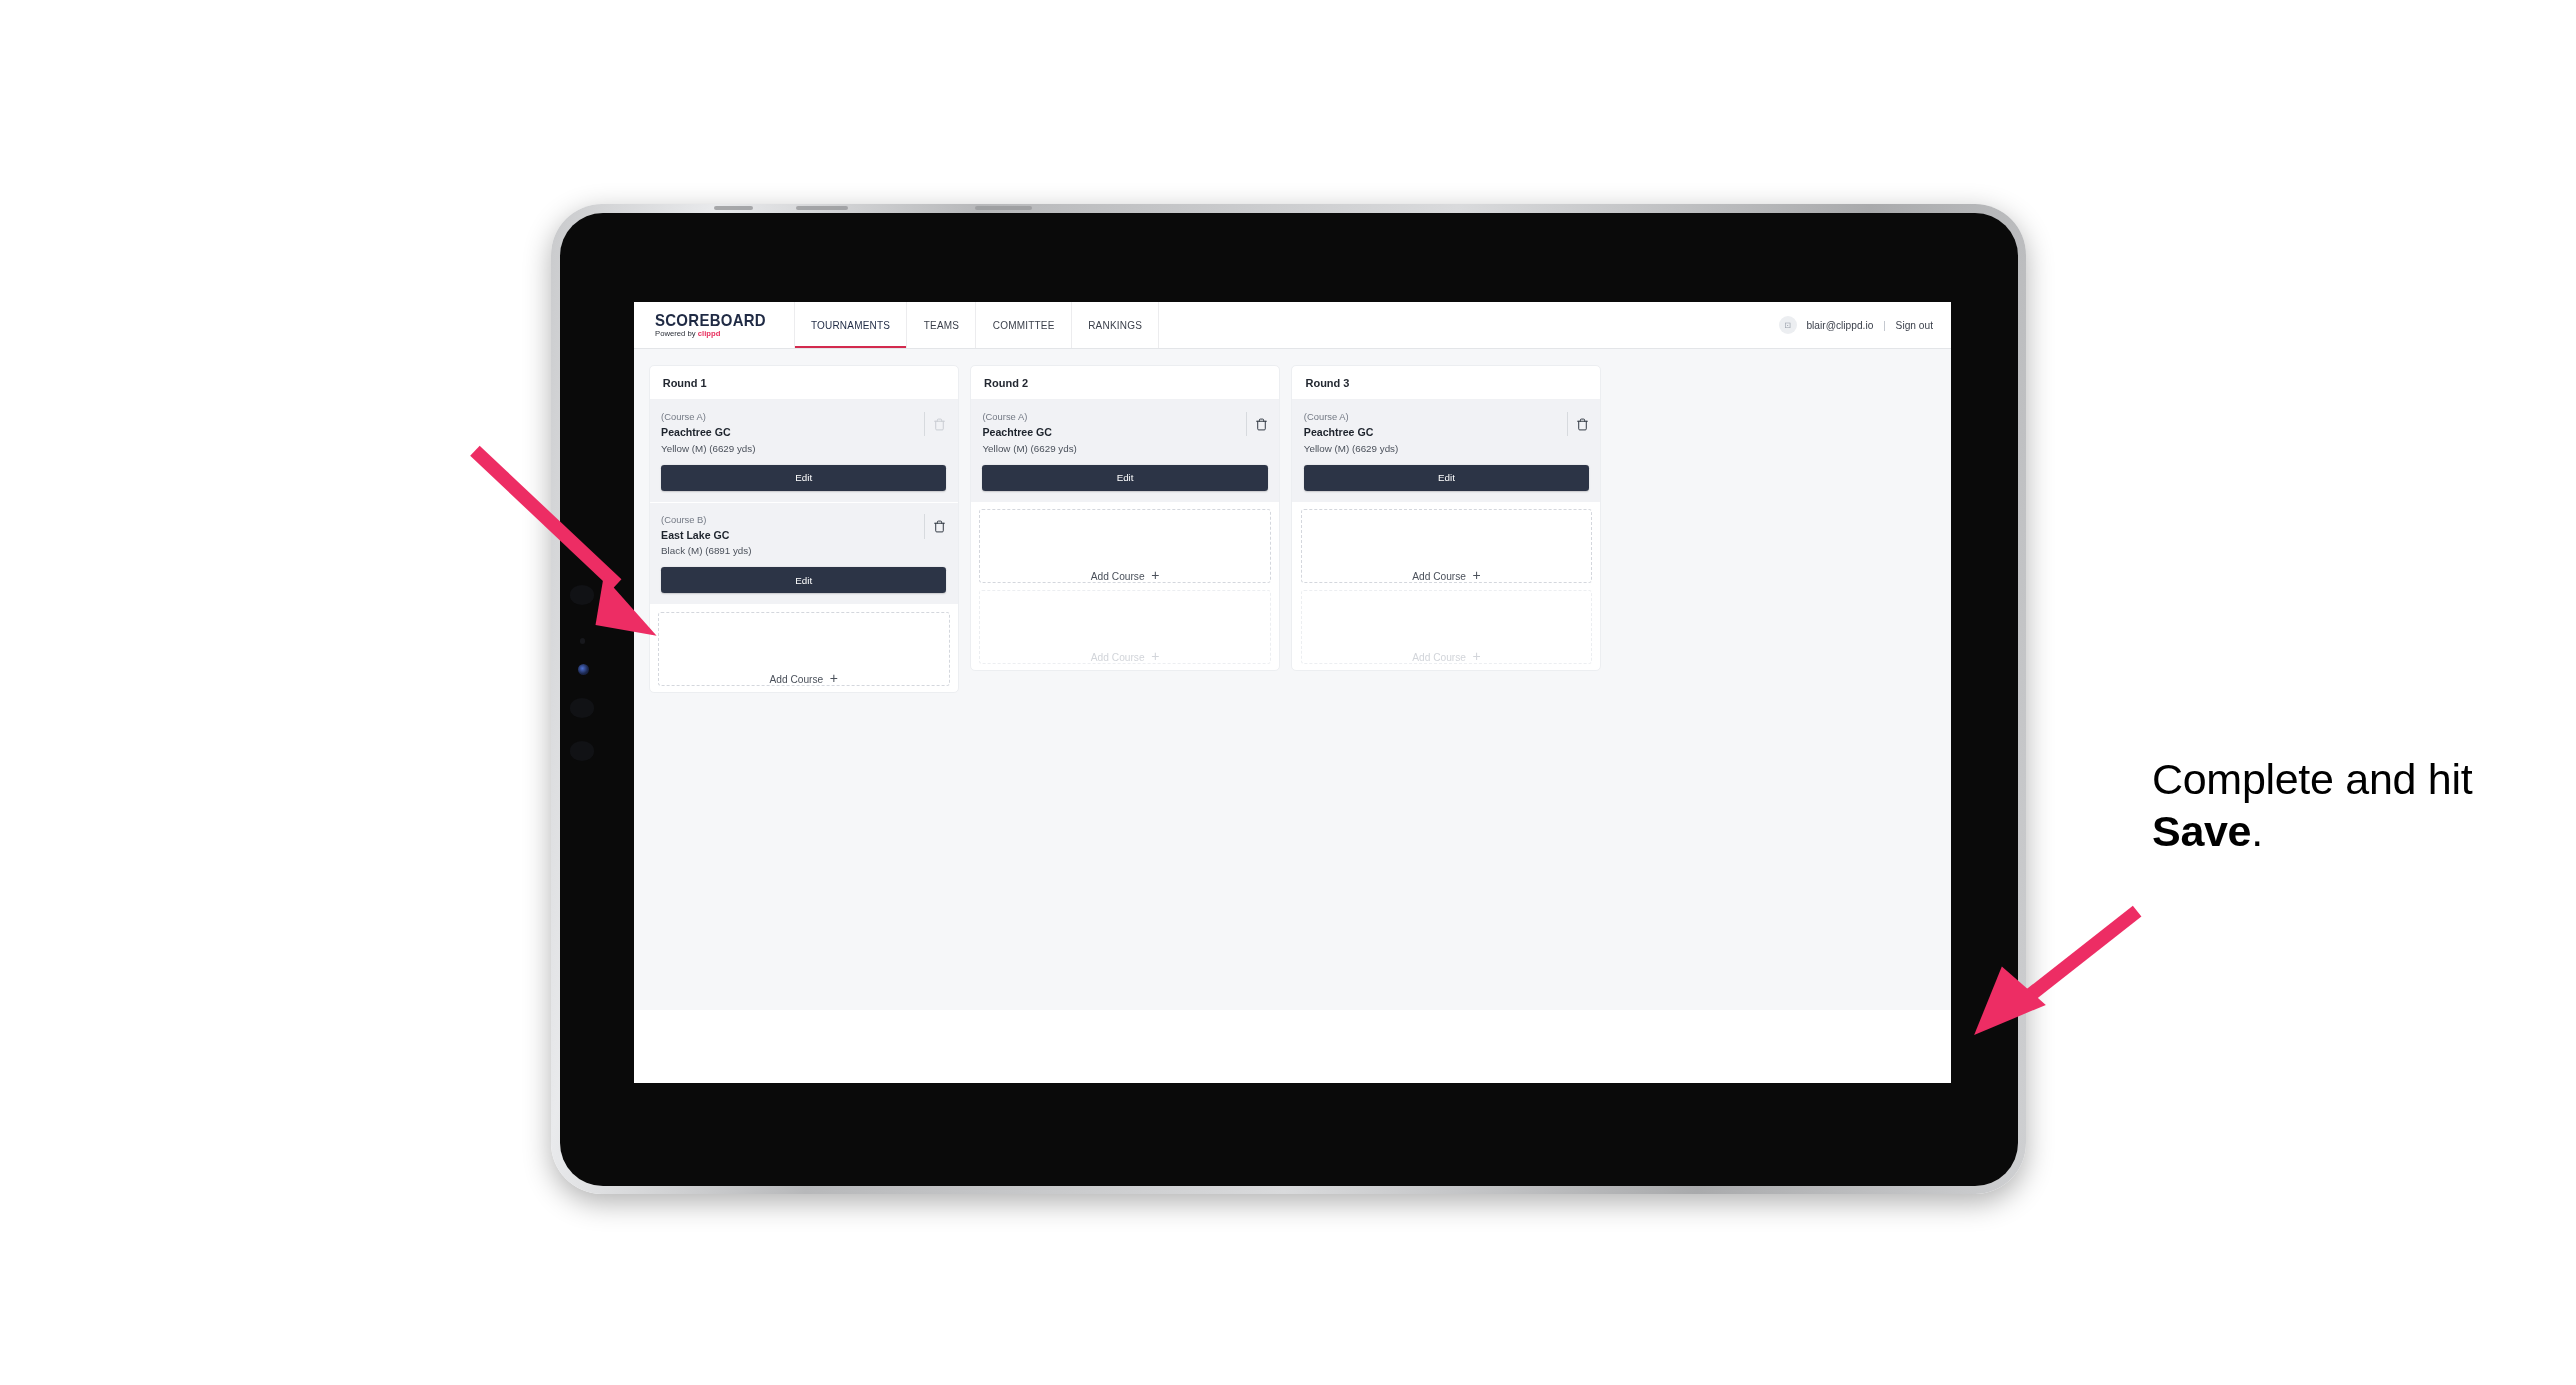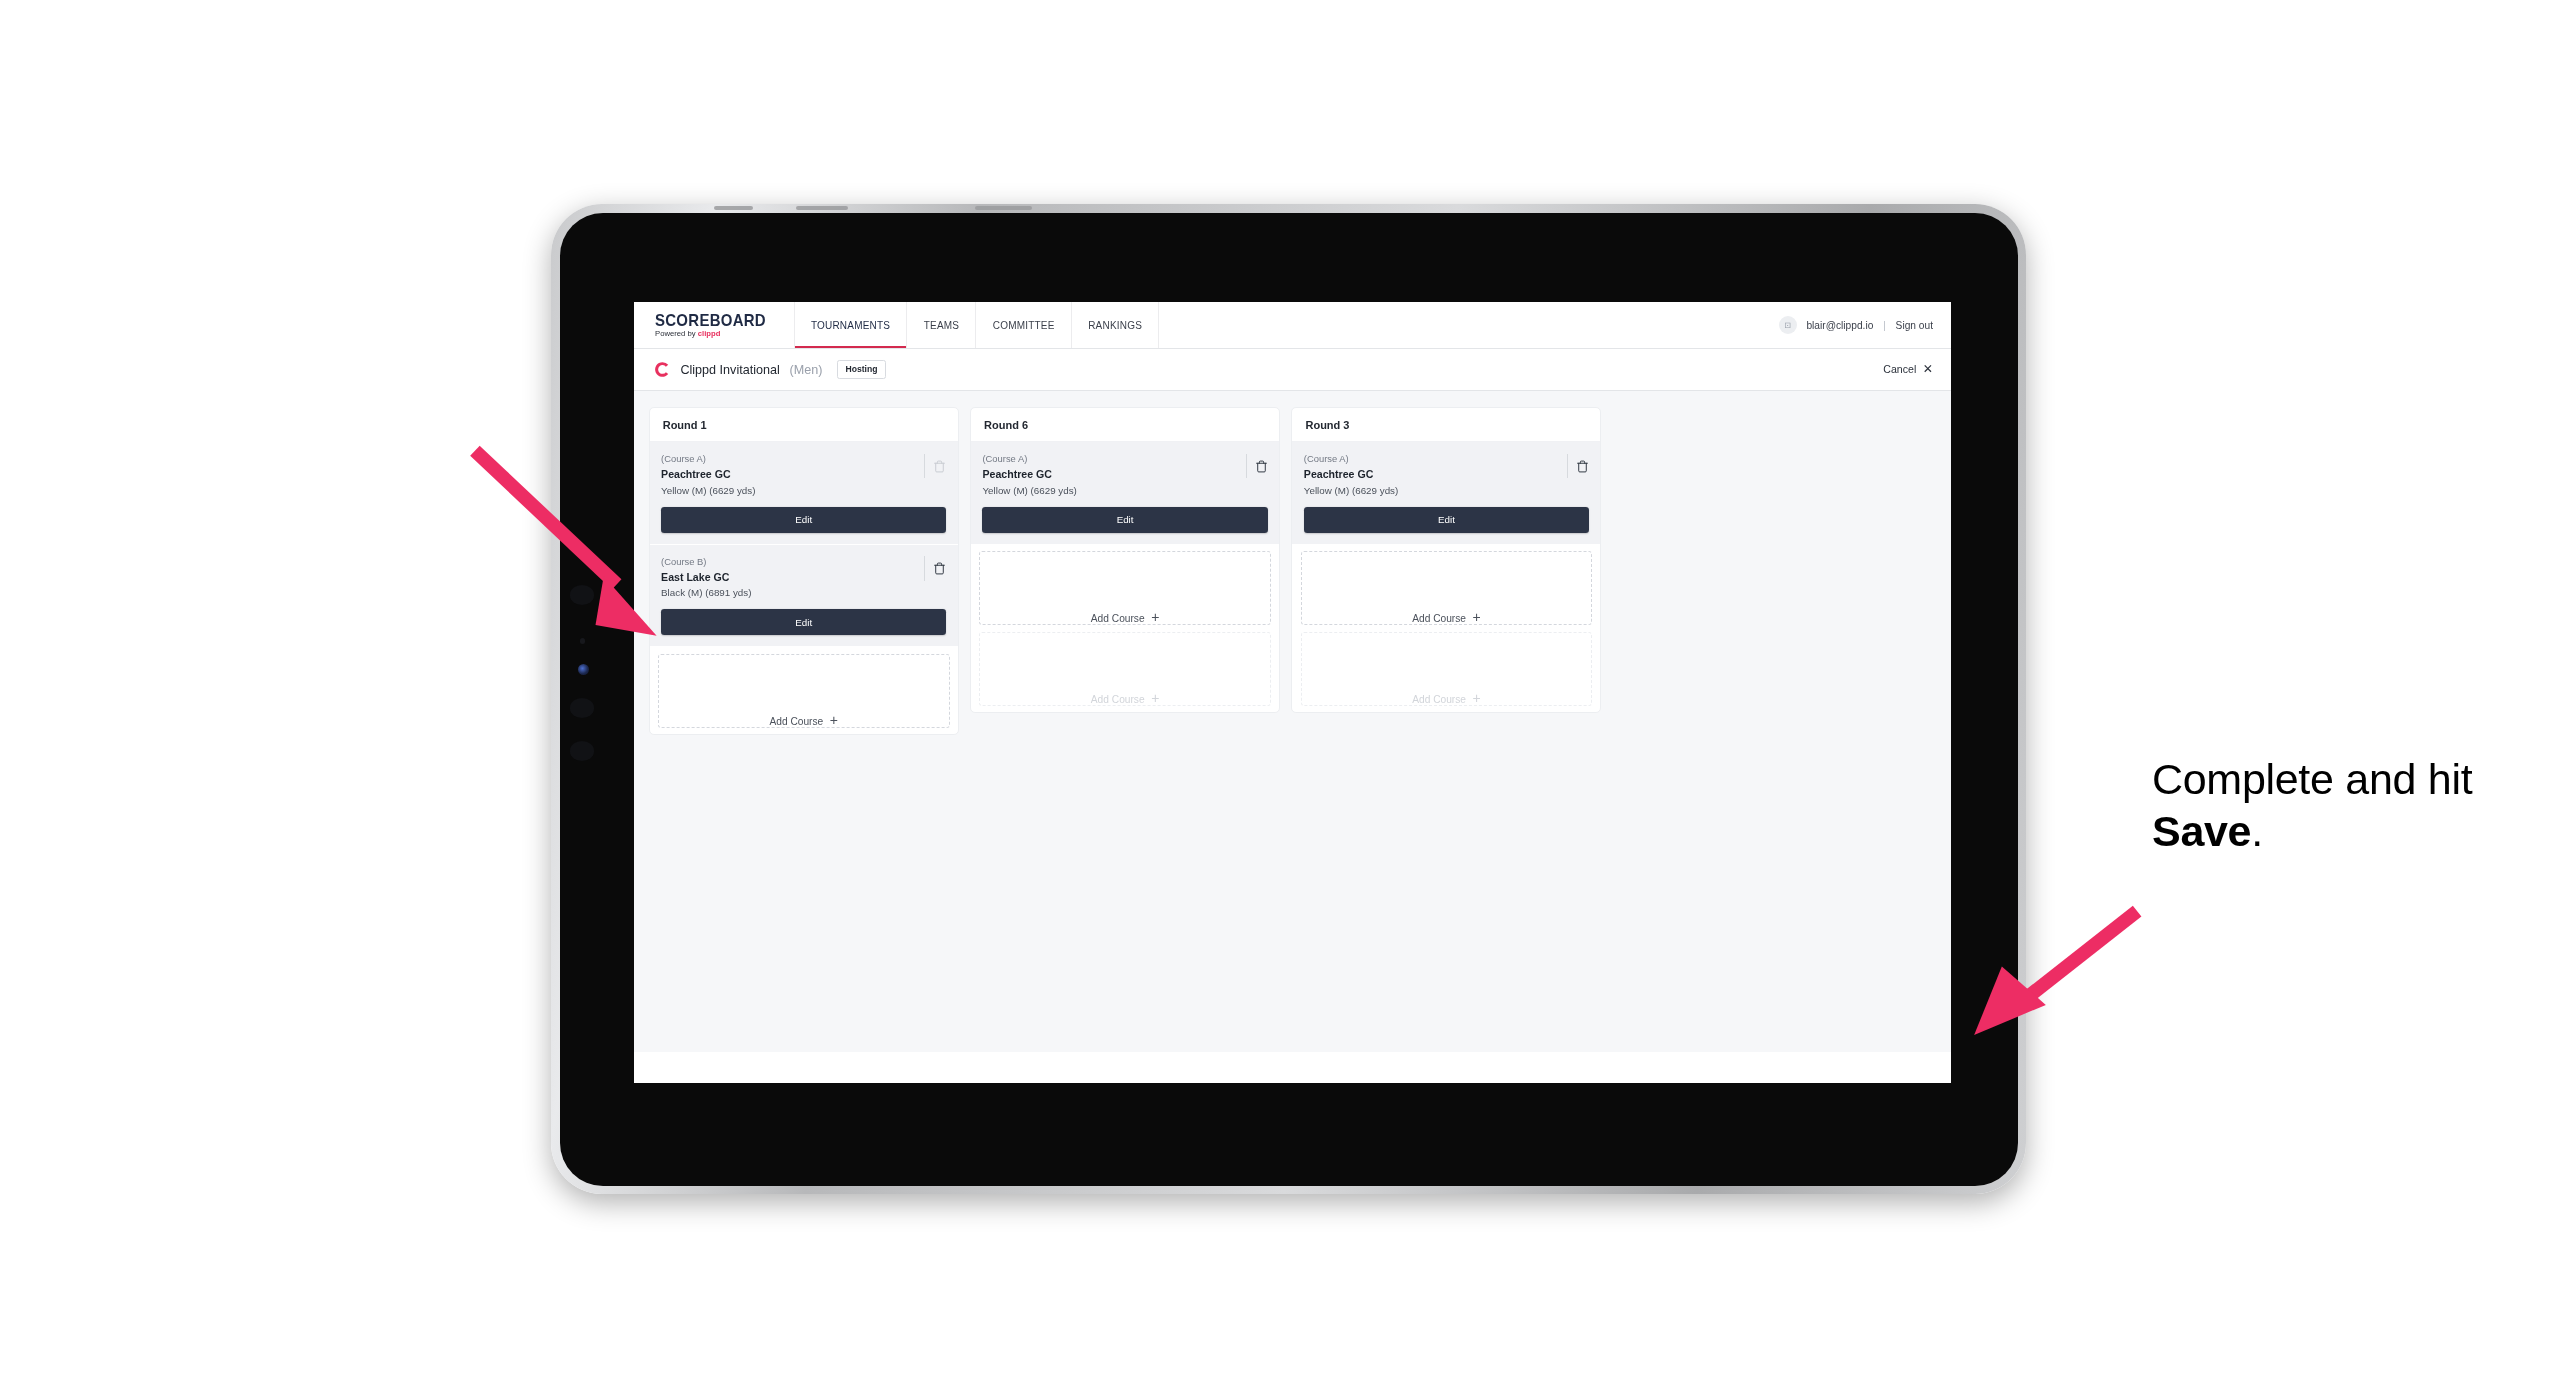--- a/index.html
+++ b/index.html
@@ -381,34 +381,20 @@
       <div id="nav-user">
         <div id="avatar">
             <span>⊡</span>
           </div>
         <span>blair@clippd.io</span>
         <span class="divider">|</span>
         <span id="signout">Sign out</span>
       </div>
     </div>
 
-    <div id="titlebar">
-      <svg id="clippd-mark" viewBox="0 0 24 24">
-        <path d="M21 5.2A10.6 10.6 0 0 0 12 1.2 10.8 10.8 0 1 0 12 22.8a10.6 10.6 0 0 0 9-4V12.9h-6.6v-1.8H21Z" transform="translate(0,0)" fill="none"></path>
-        <path d="M12 1.6a10.4 10.4 0 1 0 8.1 16.9l-3.3-2.6A6.2 6.2 0 1 1 16.8 8l3.3-2.6A10.4 10.4 0 0 0 12 1.6Z" fill="currentColor"></path>
-      </svg>
-      <span id="tourn-name">Clippd Invitational</span>
-      <span id="tourn-gender">(Men)</span>
-      <span id="hosting-badge">Hosting</span>
-      <div id="titlebar-spacer"></div>
-      <div id="cancel-btn">
-        <span>Cancel</span>
-        <span id="cancel-x">✕</span>
-      </div>
-    </div>
 
 
     <div id="content">
 
       <div class="round-col">
         <div class="round-head">Round 1</div>
         <div class="round-body">
 
           <div class="course-card">
             <div class="course-top">
@@ -448,21 +434,21 @@
 
           <div class="add-card">
             <span>Add Course</span>
             <span class="plus">+</span>
           </div>
 
         </div>
       </div>
 
       <div class="round-col">
-        <div class="round-head">Round 6</div>
+        <div class="round-head">Round 2</div>
         <div class="round-body">
 
           <div class="course-card">
             <div class="course-top">
               <div class="course-info">
                 <div class="course-slot">(Course A)</div>
                 <div class="course-name">Peachtree GC</div>
                 <div class="course-tee">Yellow (M) (6629 yds)</div>
               </div>
               <div class="card-actions">

